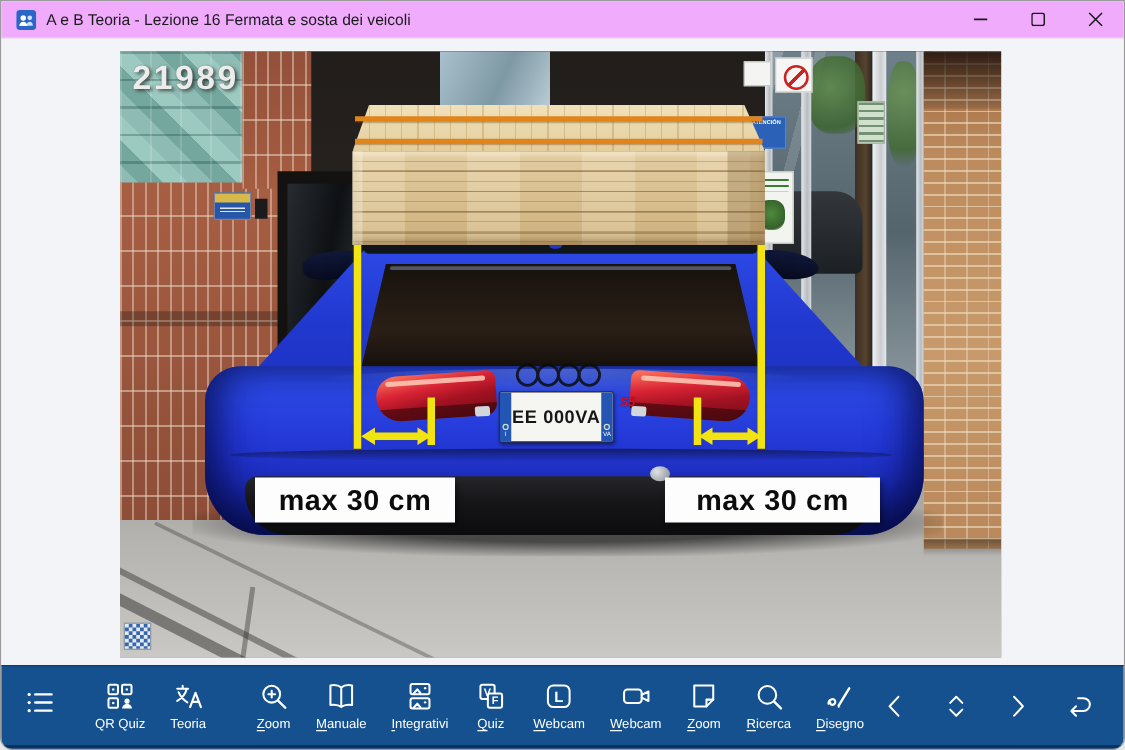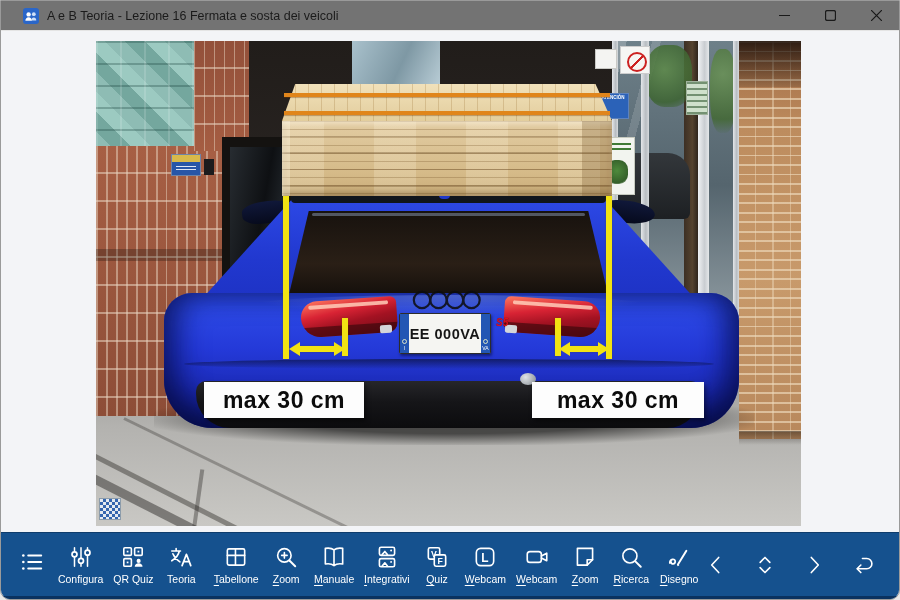--- a/index.html
+++ b/index.html
@@ -4,22 +4,22 @@
 <style>
   * { margin:0; padding:0; box-sizing:border-box; }
   html,body { width:900px; height:600px; font-family:"Liberation Sans",sans-serif; background:#e8e8e8; }
   .window {
     width:900px; height:600px; background:#f3f4f7;
     border:1px solid #9a9a9a; border-radius:0 0 10px 10px; overflow:hidden;
     position:relative;
   }
   
   .titlebar {
-    height:30px; background:#737373; border-bottom:1px solid #e4e4e4;
-    display:flex; align-items:center; padding-left:22px;
+    height:30px; background:#f0abfc; border-bottom:1px solid #e4e4e4;
+    display:flex; align-items:center; padding-left:12px;
   }
   .titlebar .appicon { width:16px; height:16px; margin-right:8px; flex:0 0 auto; }
   .titlebar .title { font-size:12.5px; color:#1b1b1b; white-space:nowrap; }
   .wincontrols { margin-left:auto; display:flex; height:30px; }
   .winbtn { width:46px; height:30px; display:flex; align-items:center; justify-content:center; cursor:default; }
   .winbtn svg { stroke:#1a1a1a; stroke-width:1.1; fill:none; }
   
   .content { position:relative; height:502px; background:#f3f4f7; }
   .photo {
     position:absolute; left:95px; top:10px; width:705px; height:485px;
@@ -332,44 +332,36 @@
       <div class="abs ah ahl ah1"></div>
       <div class="abs ah ahr ah2"></div>
       <div class="abs yline yli-right"></div>
       <div class="abs yline ylo-right"></div>
       <div class="abs shaft shaftR"></div>
       <div class="abs ah ahl ah3"></div>
       <div class="abs ah ahr ah4"></div>
       <div class="abs maxlabel maxL">max 30 cm</div>
       <div class="abs maxlabel maxR">max 30 cm</div>
 
+      <div class="abs imgnumber">21989</div>
       <div class="abs watermark"></div>
     </div>
   </div>
 
   <div class="toolbar">
 
     <div class="tbtn menu">
       <svg class="ticon" width="28" height="26" viewBox="0 0 24 24">
         <circle cx="4" cy="6" r="1.2" fill="#fff" stroke="none"></circle>
           <circle cx="4" cy="12" r="1.2" fill="#fff" stroke="none"></circle>
           <circle cx="4" cy="18" r="1.2" fill="#fff" stroke="none"></circle>
         <path d="M8.5,6 H20.5 M8.5,12 H20.5 M8.5,18 H20.5" stroke-width="1.8"></path>
       </svg>
     </div>
 
-    <div class="tbtn">
-      <svg class="ticon" width="26" height="26" viewBox="0 0 24 24">
-        <path d="M6,3.5 V20.5 M12,3.5 V20.5 M18,3.5 V20.5" stroke-width="1.4"></path>
-        <circle cx="6" cy="9.5" r="2.3" fill="#15518e" stroke-width="1.6"></circle>
-        <circle cx="12" cy="15.5" r="2.3" fill="#15518e" stroke-width="1.6"></circle>
-        <circle cx="18" cy="8" r="2.3" fill="#15518e" stroke-width="1.6"></circle>
-      </svg>
-      <span class="lbl">Configura</span>
-    </div>
 
     <div class="gapA"></div>
     <div class="tbtn">
       <svg class="ticon" width="26" height="26" viewBox="0 0 24 24">
         <rect x="3.5" y="3.5" width="7" height="7" rx="1"></rect>
           <rect x="13.5" y="3.5" width="7" height="7" rx="1"></rect>
           <rect x="3.5" y="13.5" width="7" height="7" rx="1"></rect>
         <rect x="6.2" y="6.2" width="1.6" height="1.6" fill="#fff" stroke="none"></rect>
           <rect x="16.2" y="6.2" width="1.6" height="1.6" fill="#fff" stroke="none"></rect>
           <rect x="6.2" y="16.2" width="1.6" height="1.6" fill="#fff" stroke="none"></rect>
@@ -382,27 +374,20 @@
     <div class="gapA"></div>
     <div class="tbtn">
       <svg class="ticon" width="26" height="26" viewBox="0 0 24 24">
         <path d="M3.5,6.5 H11.5 M7.5,4.2 V6.5 M10.5,6.5 c-1,4.5 -4.5,7.5 -7,9 M4.5,9 c1.5,3.5 4,6 6.5,7.5" stroke-width="1.5"></path>
         <path d="M13,20 L17,9.5 L21,20 M14.6,16.2 H19.4" stroke-width="1.6"></path>
       </svg>
       <span class="lbl">Teoria</span>
     </div>
 
     <div class="grpgap"></div>
-    <div class="tbtn">
-      <svg class="ticon" width="26" height="26" viewBox="0 0 24 24">
-        <rect x="4" y="4.5" width="16" height="15" rx="1.5"></rect>
-        <path d="M4,10.5 H20 M11.5,4.5 V19.5"></path>
-      </svg>
-      <span class="lbl accel">Tabellone</span>
-    </div>
 
     <div class="gapA"></div>
     <div class="tbtn">
       <svg class="ticon" width="26" height="26" viewBox="0 0 24 24">
         <circle cx="10.5" cy="10.5" r="6.2"></circle>
         <path d="M15.2,15.2 L20.5,20.5" stroke-width="1.8"></path>
         <path d="M10.5,8 V13 M8,10.5 H13"></path>
       </svg>
       <span class="lbl accel">Zoom</span>
     </div>

